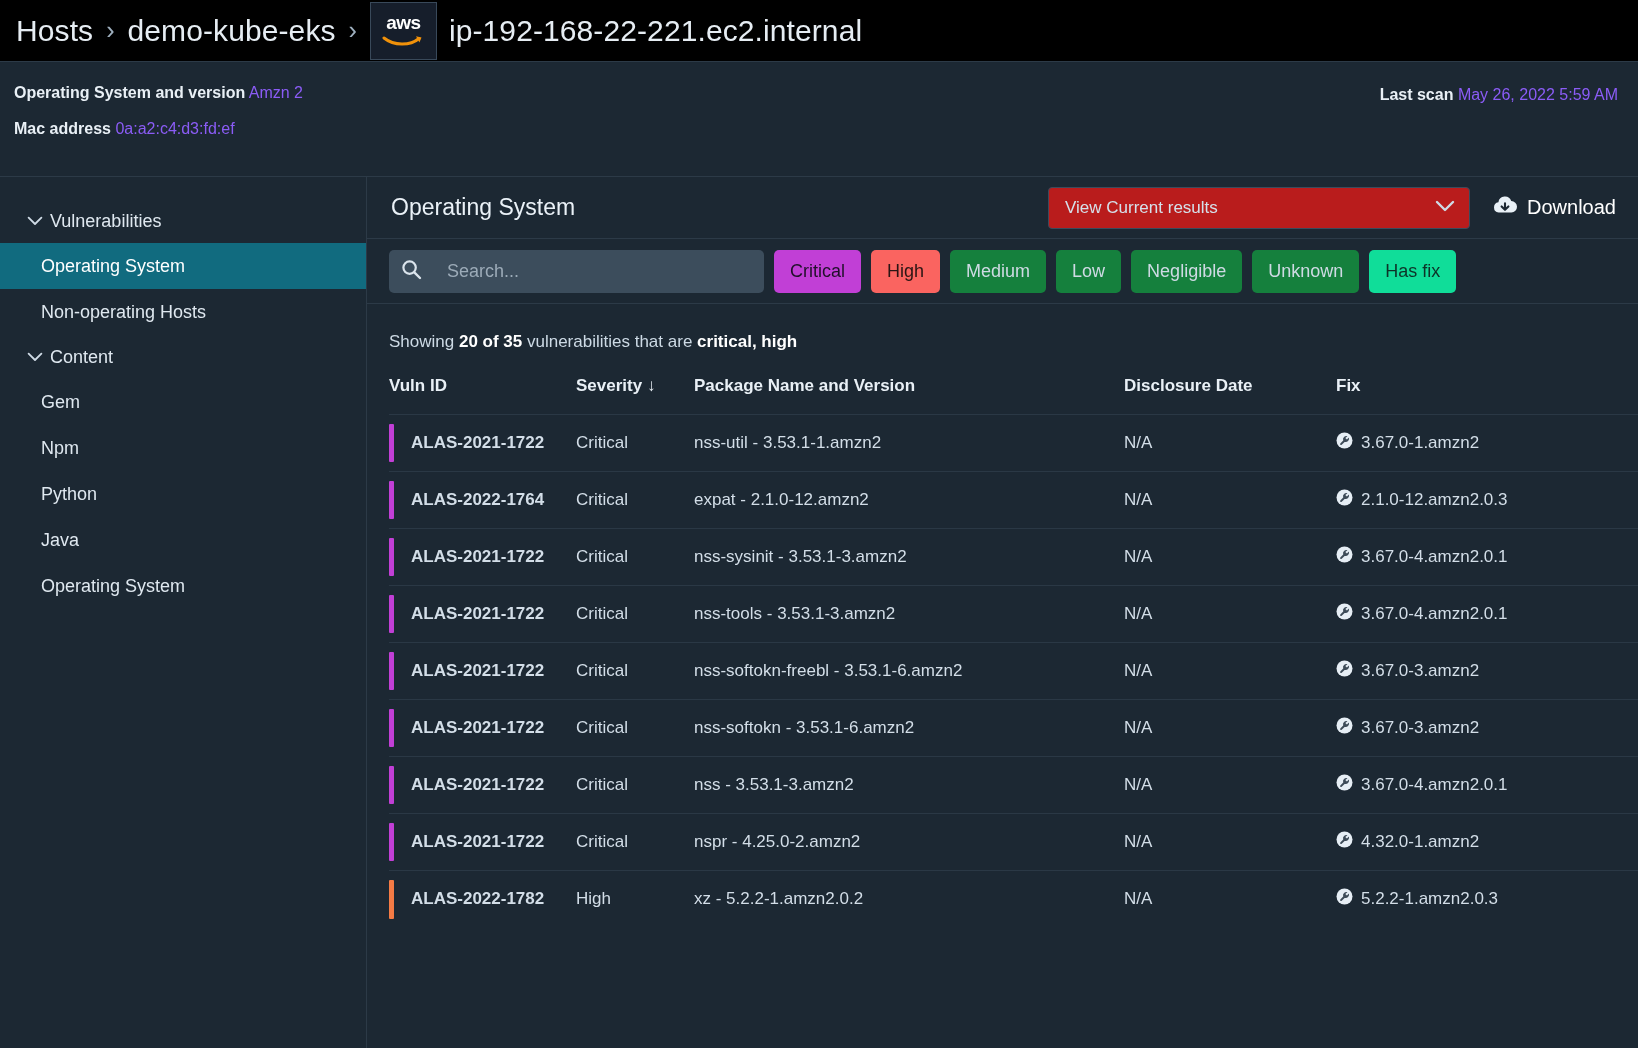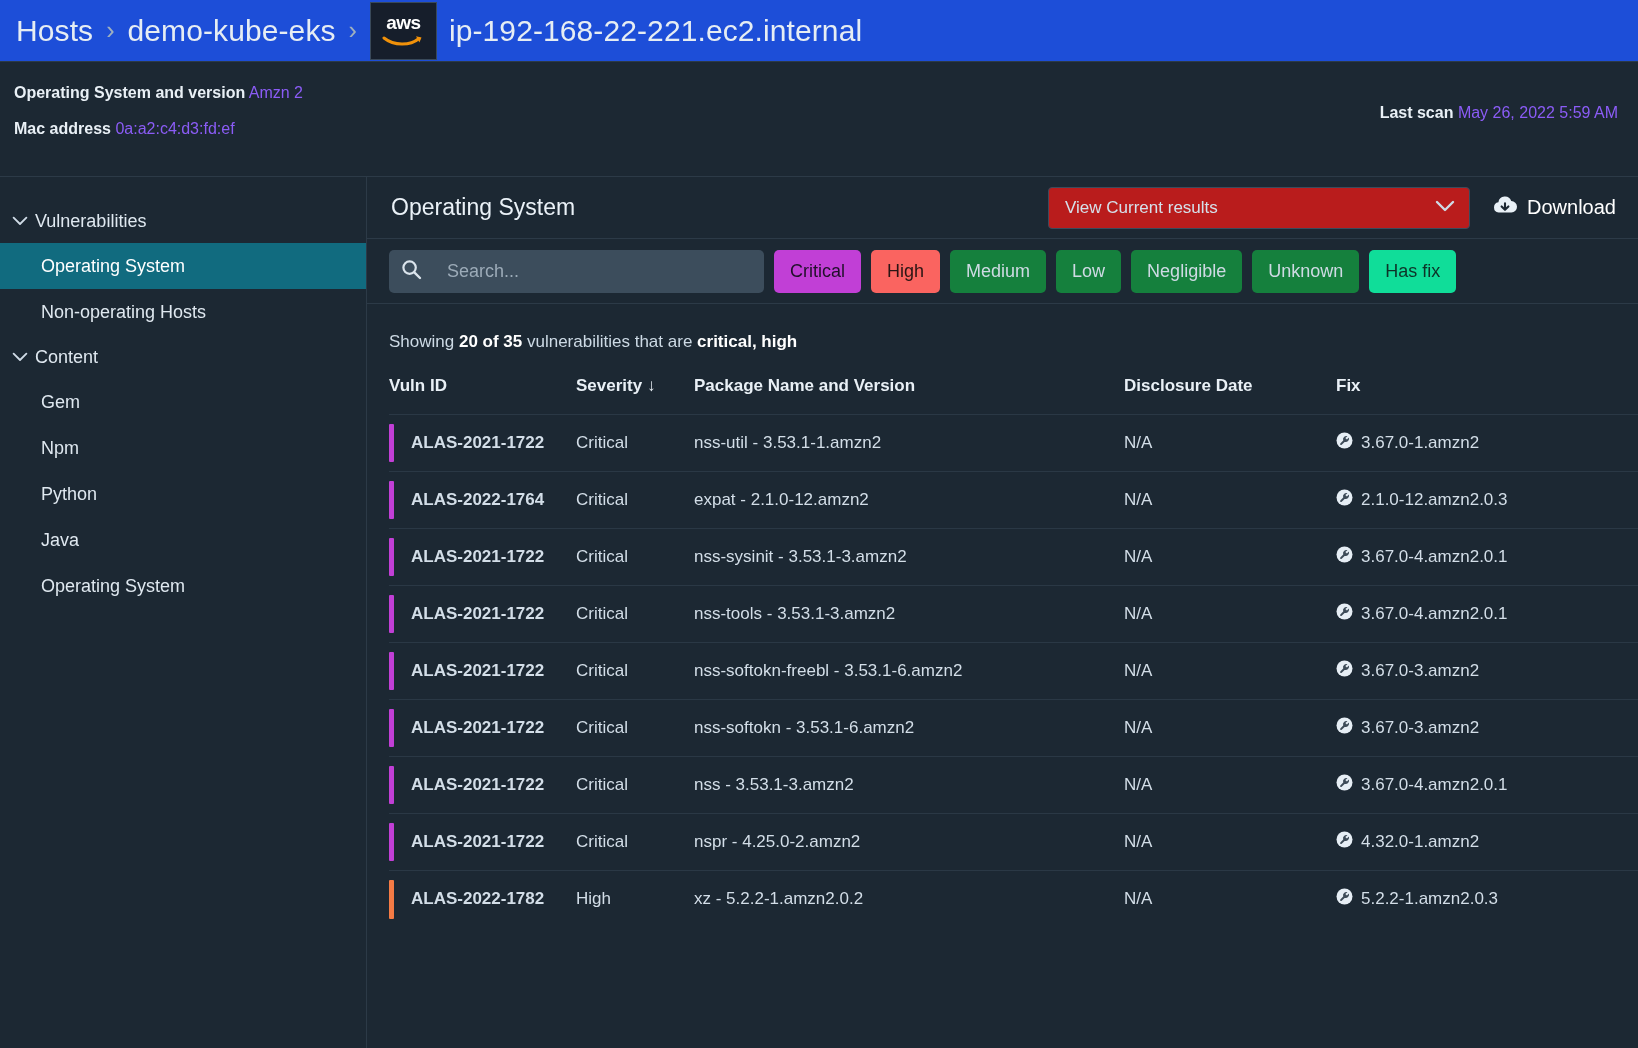--- a/index.html
+++ b/index.html
@@ -22,21 +22,21 @@
   }
 
   
   .breadcrumb-bar {
     height: 62px;
     flex: 0 0 62px;
     display: flex;
     align-items: center;
     padding: 0 16px 0 16px;
     border-bottom: 1px solid #2c3a47;
-    background: #1d4ed8;
+    background: #000000;
     text-align: center;
   }
   .crumb {
     font-size: 30px;
     color: #e6edf3;
     font-weight: 400;
     letter-spacing: 0.1px;
     white-space: nowrap;
   }
   .crumb-sep {
@@ -80,40 +80,39 @@
   .meta-line:last-child { margin-bottom: 0; }
   .meta-label { font-weight: 700; color: #e9f0f6; }
   .meta-value { color: #8b5cf6; }
   .last-scan {
     position: absolute;
     right: 20px;
     top: 24px;
     font-size: 16px;
     color: #c5d2dd;
     white-space: nowrap;
-    margin-top: 18px;
   }
 
   
   .body-split { flex: 1 1 auto; display: flex; min-height: 0; }
 
   
   .sidebar {
     width: 367px;
     flex: 0 0 367px;
     background: #1c2833;
     border-right: 1px solid #2c3a47;
     padding-top: 22px;
     overflow: hidden;
   }
   .nav-group-header {
     display: flex;
     align-items: center;
     height: 44px;
-    padding-left: 9px;
+    padding-left: 24px;
     cursor: pointer;
   }
   .nav-group-header .chev { width: 22px; display: flex; align-items: center; justify-content: center; }
   .nav-group-label { font-size: 18px; color: #dfe8f0; margin-left: 4px; }
   .nav-item {
     height: 46px;
     display: flex;
     align-items: center;
     padding-left: 41px;
     font-size: 18px;

